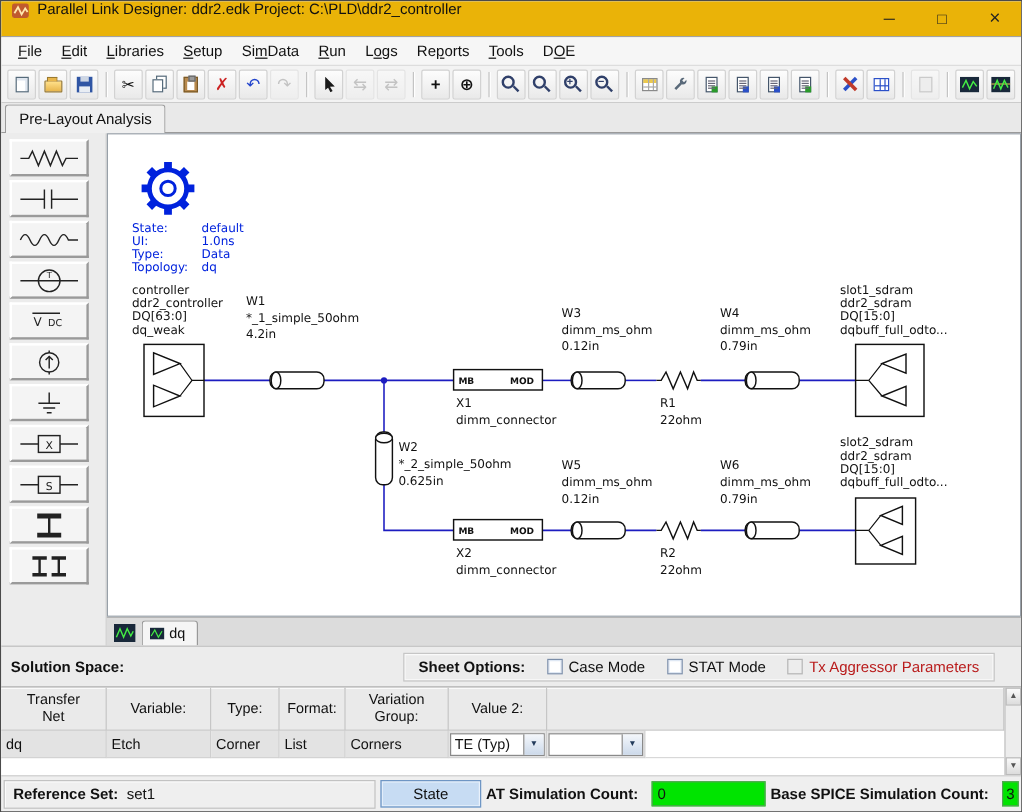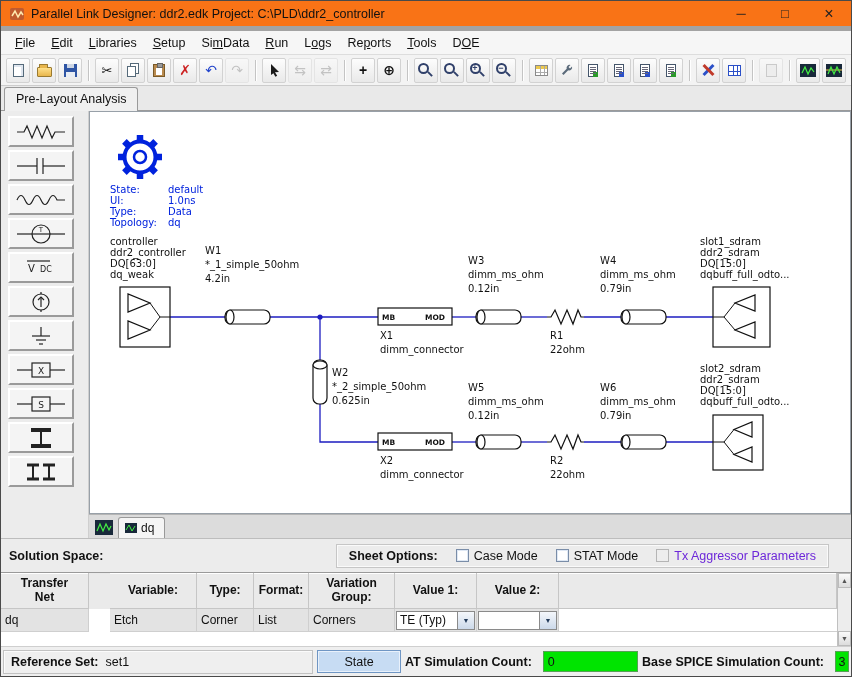--- a/index.html
+++ b/index.html
@@ -1,20 +1,20 @@
 <!DOCTYPE html>
 <html><head>
 <meta charset="utf-8">
 <style>
   * { box-sizing: border-box; }
   body { margin:0; font-family:"Liberation Sans","DejaVu Sans",sans-serif; font-size:12px; color:#111; background:#fff; }
   .window { width:852px; height:677px; border:1px solid #4a4a4a; background:#f0f0f0; display:flex; flex-direction:column; overflow:hidden; }
 
   
-  .titlebar { height:30px; background:#f97316; display:flex; align-items:center; padding-left:8px; border-bottom:5px solid #a3a3a3; flex:none; }
+  .titlebar { height:30px; background:#eab308; display:flex; align-items:flex-start; padding-left:8px; border-bottom:1px solid #a3a3a3; flex:none; }
   .titlebar .title { flex:1; font-size:12.5px; margin-left:6px; white-space:nowrap; overflow:hidden; }
   .wbtn { width:44px; height:29px; display:flex; align-items:center; justify-content:center; font-size:13px; color:#222; }
 
   
   .menubar { height:24px; background:#f6f6f6; display:flex; align-items:center; padding-left:6px; border-bottom:1px solid #ddd; flex:none; }
   .menu-item { padding:3px 8px; font-size:12.5px; white-space:nowrap; }
 
   
   .toolbar { height:31px; background:#f3f3f3; display:flex; align-items:center; padding:0 4px; border-bottom:1px solid #ccc; flex:none; }
   .tbtn { width:25px; height:25px; display:flex; align-items:center; justify-content:center; border:1px solid #d2d2d2; border-radius:2px; background:linear-gradient(#fdfdfd,#e9e9e9); margin:0 1px; position:relative; }
@@ -77,35 +77,35 @@
   .wire { stroke:#1c1cc0; stroke-width:1.3; fill:none; }
   .comp { stroke:#111; fill:#fff; stroke-width:1.2; }
 
   
   .solution { height:34px; flex:none; background:#ececec; border-top:1px solid #bdbdbd; display:flex; align-items:center; padding:0 8px; }
   .sol-label { font-weight:bold; font-size:12.5px; }
   .sheet-opts { margin-left:auto; display:flex; align-items:center; gap:18px; border:1px solid #c6c6c6; box-shadow:inset 0 0 0 1px #fafafa; padding:4px 12px; margin-right:14px; }
   .so-label { font-weight:bold; font-size:12.5px; }
   .cb { display:flex; align-items:center; gap:5px; font-size:12.5px; }
   .cb .box { width:13px; height:13px; background:#fff; border:1px solid #7a8da8; box-shadow:inset 0 0 0 1px #dfe8f4; }
-  .cb.disabled { color:#6d28d9; }
+  .cb.disabled { color:#b91c1c; }
   .cb.disabled .box { border-color:#b5b5b5; background:#ededed; box-shadow:none; }
 
   
   .table-area { height:74px; flex:none; display:flex; border-top:1px solid #9a9a9a; background:#fff; }
   .tbl { flex:1; display:flex; flex-direction:column; min-width:0; }
-  .thead { display:flex; height:36px; background:#eaeaea; flex:none;font-weight:bold; }
+  .thead { display:flex; height:36px; background:#eaeaea; flex:none; }
   .th { border-right:1px solid #c6c6c6; border-bottom:1px solid #c6c6c6; box-shadow:inset 0 1px 0 #fff; display:flex; align-items:center; justify-content:center; text-align:center; white-space:pre-line; font-size:12px; line-height:1.15; }
   .trow { display:flex; height:23px; flex:none; }
   .td { border-right:1px solid #cfcfcf; border-bottom:1px solid #cfcfcf; background:#e3e3e3; display:flex; align-items:center; padding:0 4px; font-size:12px; }
   .td.combo-cell { padding:1px; }
   .combo { flex:1; display:flex; height:19px; border:1px solid #8a8a8a; background:#fff; }
   .combo .val { flex:1; padding:1px 3px; font-size:12px; white-space:nowrap; overflow:hidden; }
   .combo .cbtn { width:17px; background:linear-gradient(#f4f7fb,#ccd9ea); border-left:1px solid #8a8a8a; display:flex; align-items:center; justify-content:center; font-size:7px; color:#223a5a; }
-  .c0{width:88px;} .c1{width:87px;margin-left:21px;} .c2{width:57px;} .c3{width:55px;} .c4{width:86px;} .c5{width:82px;} .c6{width:82px;} .cfill{flex:1;}
+  .c0{width:88px;} .c1{width:87px;} .c2{width:57px;} .c3{width:55px;} .c4{width:86px;} .c5{width:82px;} .c6{width:82px;} .cfill{flex:1;}
   .td.cfill { background:#fff; border-right:none; }
   .tbody-rest { flex:1; background:#fff; }
   .vscroll { width:14px; flex:none; background:#ededed; border-left:1px solid #c0c0c0; display:flex; flex-direction:column; justify-content:space-between; }
   .sbtn { height:15px; display:flex; align-items:center; justify-content:center; font-size:7px; color:#555; background:linear-gradient(#fafafa,#dcdcdc); border:1px solid #bbb; }
 
   
   .statusbar { height:30px; flex:none; background:#efefef; border-top:1px solid #cfcfcf; display:flex; align-items:center; padding:2px 2px; gap:4px; font-size:12.5px; white-space:nowrap; }
   .sseg { height:24px; display:flex; align-items:center; border:1px solid #c2c2c2; box-shadow:inset 1px 1px 0 #fbfbfb; padding:0 7px; }
   .sseg.ref { width:310px; flex:none; }
   .slabel { font-weight:bold; margin-right:7px; }
@@ -537,21 +537,20 @@
   <div class="table-area">
     <div class="tbl">
       <div class="thead">
         <div class="th c0">Transfer
 Net</div>
         <div class="th c1">Variable:</div>
         <div class="th c2">Type:</div>
         <div class="th c3">Format:</div>
         <div class="th c4">Variation
 Group:</div>
-        <div class="th c5">Value 1:</div>
         <div class="th c6">Value 2:</div>
         <div class="th cfill"></div>
       </div>
       <div class="trow">
         <div class="td c0">dq</div>
         <div class="td c1">Etch</div>
         <div class="td c2">Corner</div>
         <div class="td c3">List</div>
         <div class="td c4">Corners</div>
         <div class="td c5 combo-cell">

